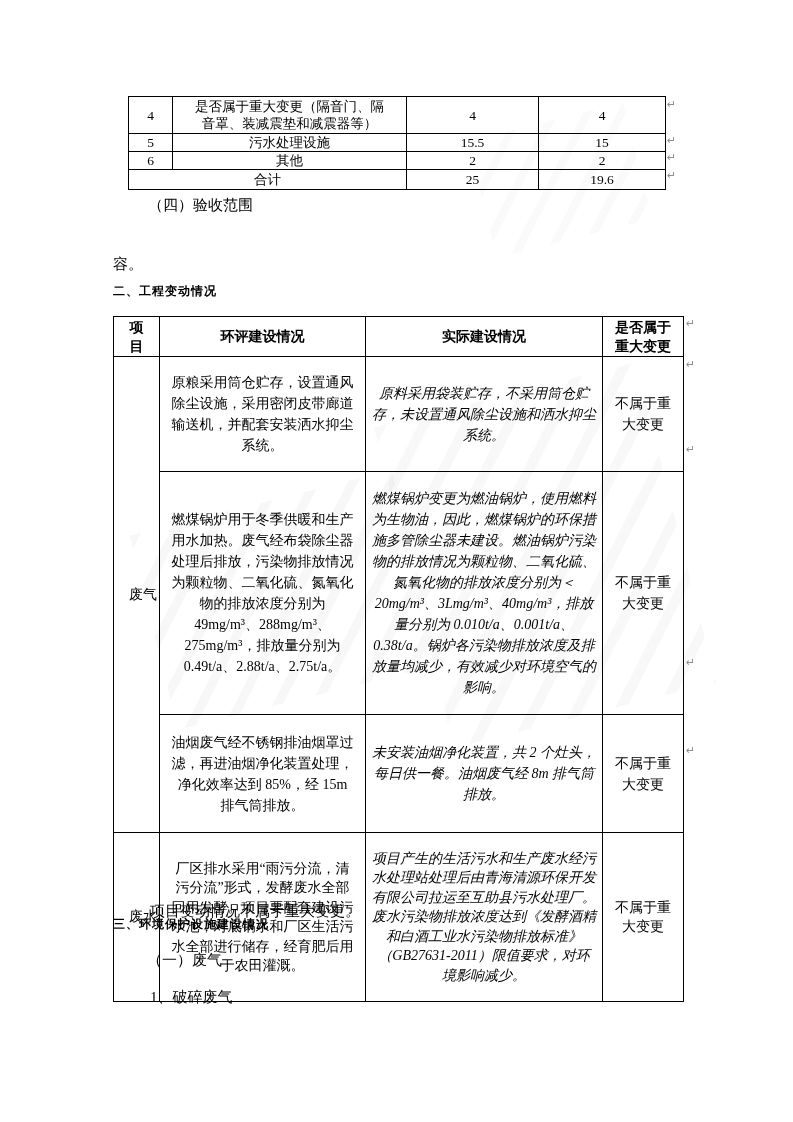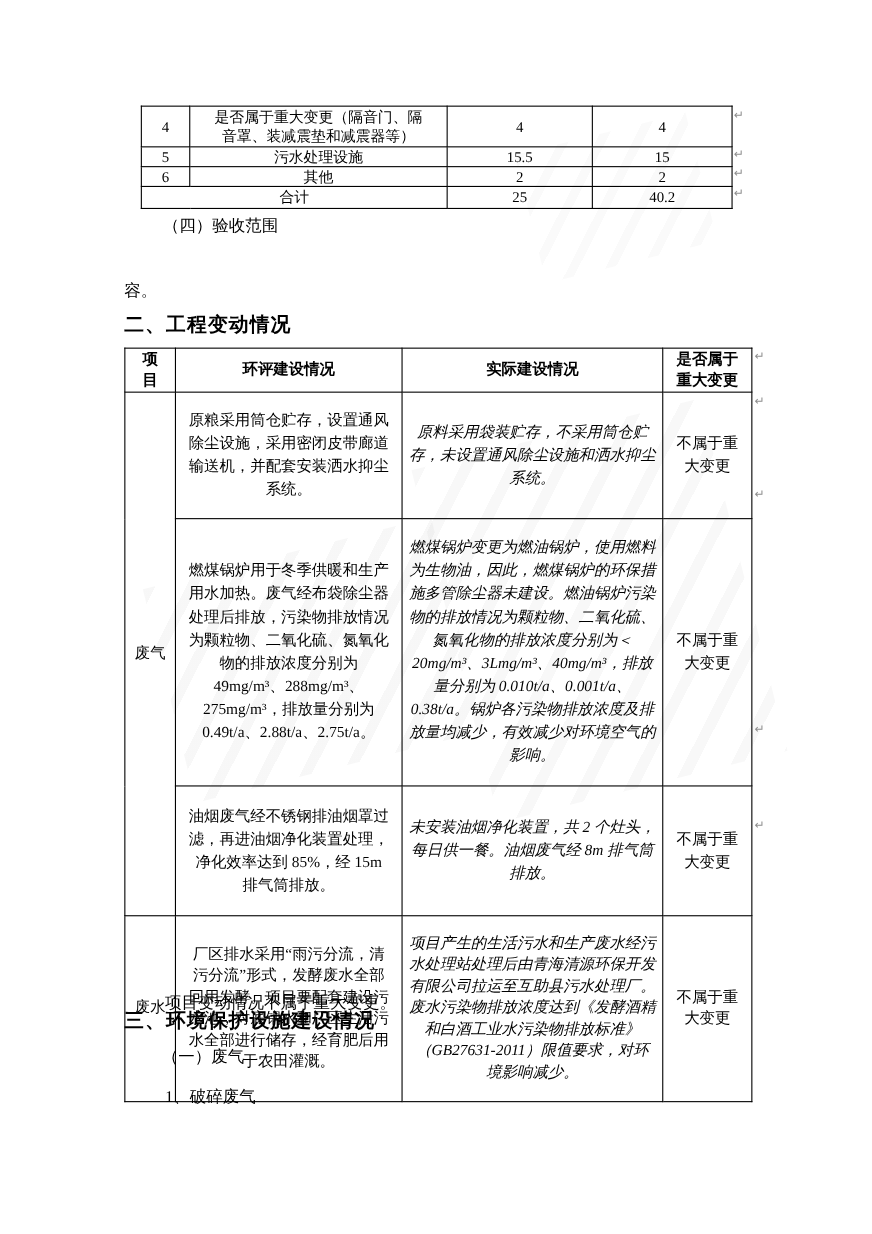--- a/index.html
+++ b/index.html
@@ -25,32 +25,32 @@
   .t1 .name{padding:0 19px;}
   .t1 .r1 td{height:36px;}
   .t1 .r2 td{height:17px;}
   .t1 .r3 td{height:16px;}
   .t1 .r4 td{height:19px;}
 
   
   .t2{position:absolute;left:113px;top:316px;width:570px;font-size:14px;line-height:21px;}
   .t2 th{font-weight:bold;text-align:center;height:39px;line-height:19px;padding:0 10px;}
   .t2 td{text-align:center;}
-  .t2 .item{padding:0 2px;}
+  .t2 .item{padding:0 2px;text-align:right;}
   .t2 .eia{padding:15px 9px;}
   .t2 .act{padding:1px 6px;font-style:italic;}
   .t2 .maj{padding:0 10px;}
   .t2 .r1 td{height:84px;}
   .t2 .r2 td{height:212px;}
   .t2 .r3 td{height:87px;}
   .t2 .r4 td{height:138px;line-height:19.5px;}
 
   .abs{position:absolute;white-space:nowrap;}
   .body-text{font-size:15px;}
-  .h-bold{font-size:18px;font-weight:bold;letter-spacing:1px;}
+  .h-bold{font-size:12px;font-weight:bold;letter-spacing:1px;}
   .pmark{position:absolute;color:#8f8f8f;font-size:11px;line-height:11px;
          font-family:"DejaVu Sans",sans-serif;}
 </style>
 </head>
 <body>
 
 <div class="page">
 
   <div class="wm wm1"></div>
   <div class="wm wm2"></div>
@@ -78,21 +78,21 @@
     </tr>
     <tr class="r3">
       <td>6</td>
       <td class="name">其他</td>
       <td>2</td>
       <td>2</td>
     </tr>
     <tr class="r4">
       <td colspan="2">合计</td>
       <td>25</td>
-      <td>40.2</td>
+      <td>19.6</td>
     </tr>
   </tbody>
     </table>
 
   <div class="abs body-text" style="left:148px;top:196px;">（四）验收范围</div>
   <div class="abs body-text" style="left:113px;top:255px;">容。</div>
 
   <div class="abs h-bold" style="left:113px;top:283px;">二、工程变动情况</div>
 
   <table class="t2">

